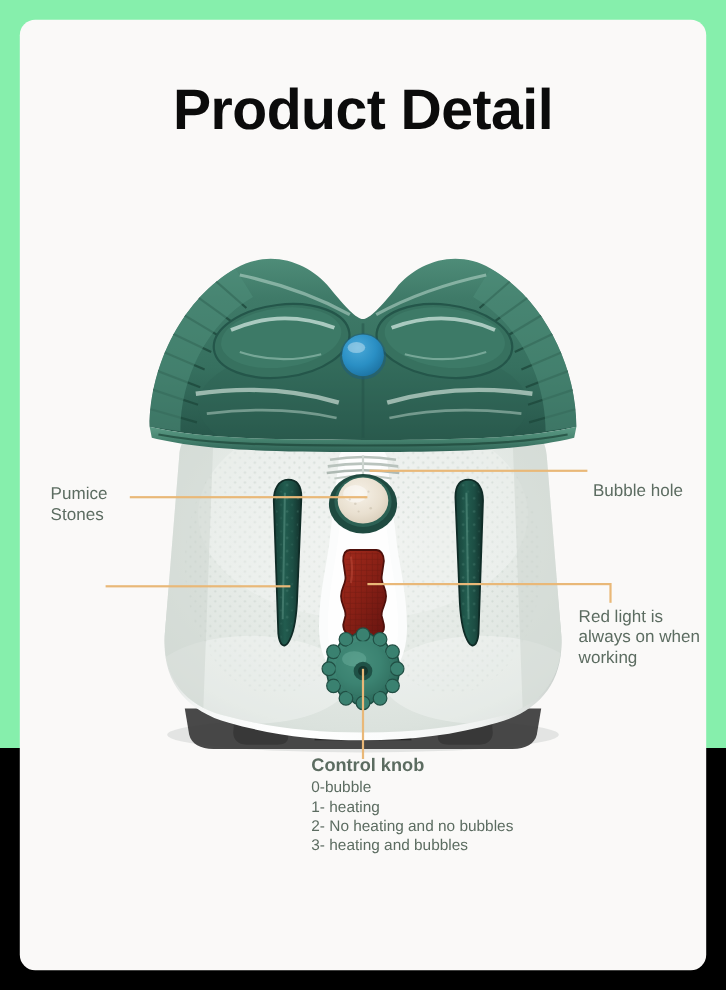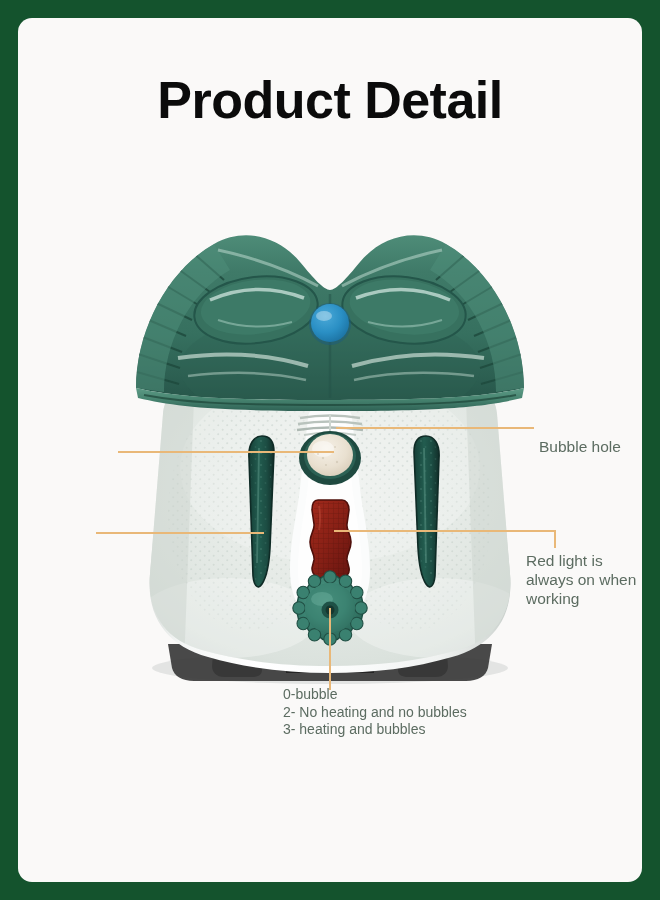--- a/index.html
+++ b/index.html
@@ -10,22 +10,22 @@
   body {
     width: 660px;
     height: 900px;
     overflow: hidden;
     font-family: "Liberation Sans", sans-serif;
   }
 
   #poster {
     position: relative;
     width: 660px;
-    height: 900px;
-    background: #14532d;
+    height: 680px;
+    background: #86efac;
     box-sizing: border-box;
   }
 
   #canvas {
     position: absolute;
     left: 18px;
     top: 18px;
     width: 624px;
     height: 864px;
     background: #faf9f8;
@@ -429,28 +429,32 @@
 
     <div class="leader leader-h" style="left:78px; top:514px; width:168px;"></div>
 
     <div class="leader leader-h" style="left:318px; top:409px; width:198px;"></div>
 
     <div class="leader leader-h" style="left:316px; top:512px; width:221px;"></div>
     <div class="leader leader-v" style="left:536px; top:512px; height:18px;"></div>
 
     <div class="leader leader-v" style="left:311px; top:590px; height:82px;"></div>
 
+    <div class="label" style="left:28px; top:422px; width:90px;">Pumice
+Stones</div>
 
 
     <div class="label" style="left:521px; top:399px; width:120px;margin-top:20px;">Bubble hole</div>
 
     <div class="label" style="left:508px; top:533px; width:120px;">Red light is
 always on when
 working</div>
 
     <div id="knob-block">
+      <div id="knob-title">Control knob</div>
       <div class="knob-opt">0-bubble</div>
+      <div class="knob-opt">1- heating</div>
       <div class="knob-opt">2- No heating and no bubbles</div>
       <div class="knob-opt">3- heating and bubbles</div>
     </div>
 
   </div>
 </div>
 
 </body></html>

